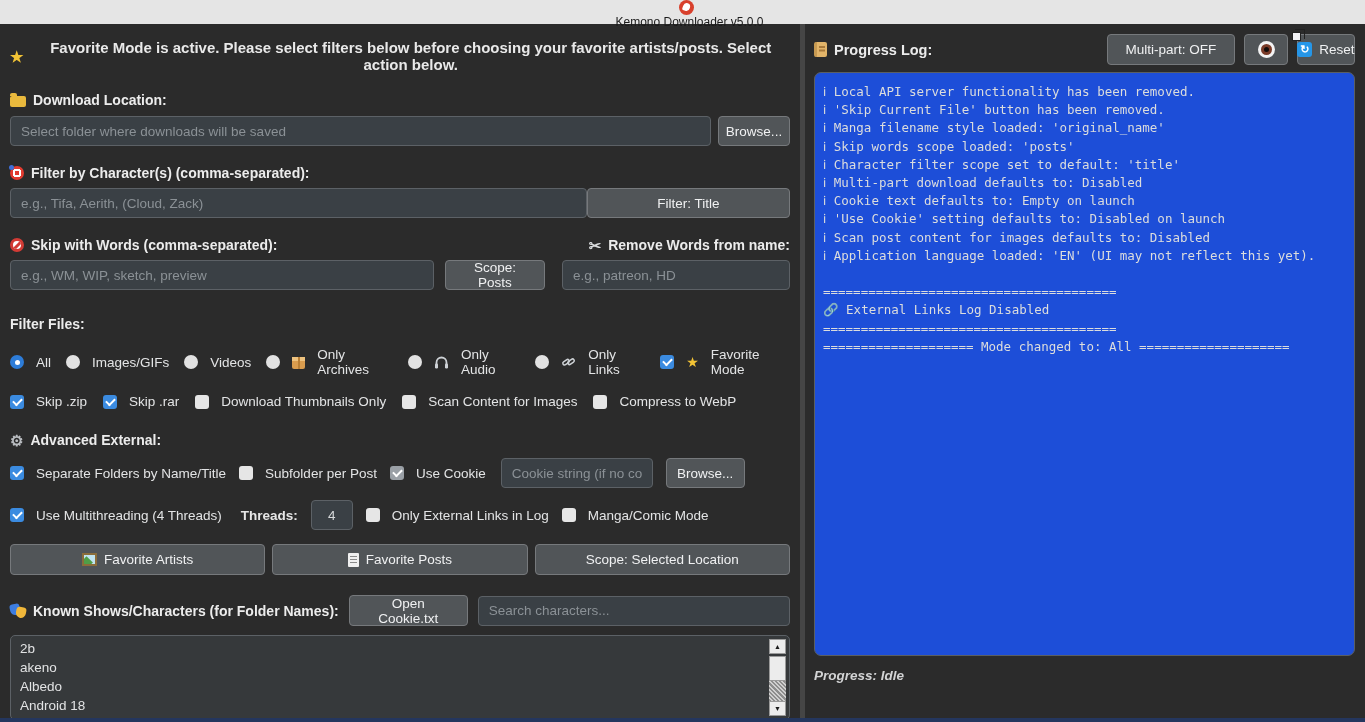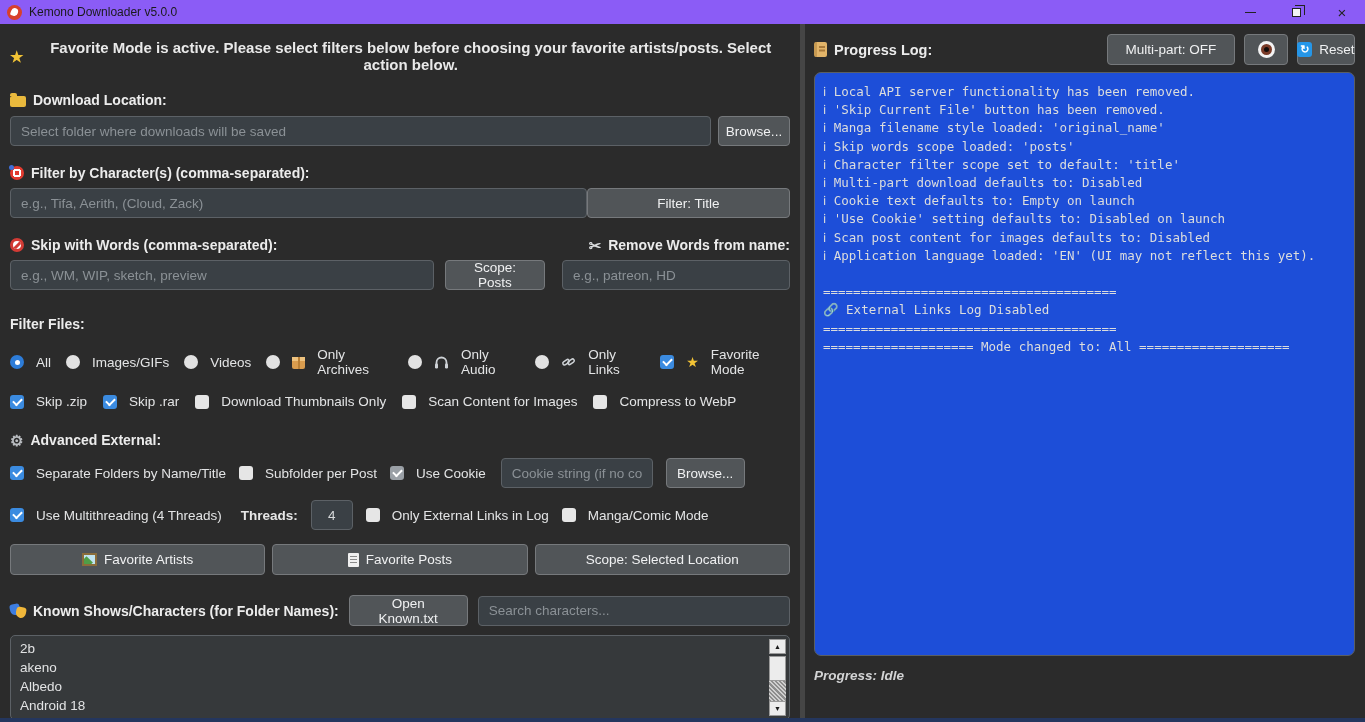--- a/index.html
+++ b/index.html
@@ -1,20 +1,20 @@
 <!DOCTYPE html>
 <html><head>
 <meta charset="utf-8">
 <style>
   * { box-sizing: border-box; margin: 0; padding: 0; }
   html,body { width:1365px; height:722px; overflow:hidden; }
   body { background:#2b2b2b; font-family:"Liberation Sans", sans-serif; color:#e6e6e6; position:relative; }
 
   
-  .titlebar { height:24px; background:#8b5cf6; display:flex; align-items:center; padding-left:7px; }
+  .titlebar { height:24px; background:#e5e5e5; display:flex; align-items:center; padding-left:7px;flex-direction:column; }
   .app-icon { width:15px; height:15px; border-radius:50%; background:#d8402c; position:relative; flex:none; }
   .app-icon::after { content:""; position:absolute; left:4px; top:3px; width:7px; height:8px; background:#fff;
                      border-radius:60% 60% 60% 20%; transform:rotate(20deg); }
   .title-text { font-size:12px; color:#1a1a1a; margin-left:7px; }
   .win-controls { margin-left:auto; display:flex; height:100%; }
   .win-btn { width:46px; height:100%; display:flex; align-items:center; justify-content:center; color:#222; }
   .glyph-min { width:11px; height:1px; background:#222; display:block; }
   .glyph-restore { width:9px; height:9px; border:1px solid #222; position:relative; display:block; background:#f2f2f5; }
   .glyph-restore::before { content:""; position:absolute; left:2px; top:-4px; width:9px; height:9px; border:1px solid #222; border-left:none; border-bottom:none; }
   .glyph-close { font-size:15px; line-height:1; color:#222; }
@@ -317,21 +317,21 @@
       <button class="btn">
         <span>Scope: Selected Location</span>
       </button>
     </div>
 
     <div class="row-flex known-row">
       <div class="lbl-bold">
         <span class="ic ic-masks"></span>
         <span>Known Shows/Characters (for Folder Names):</span>
       </div>
-      <button class="btn">Open Known.txt</button>
+      <button class="btn">Open Cookie.txt</button>
       <input class="txt" placeholder="Search characters..." style="">
     </div>
 
     <div class="known-list">
       <div class="list-item">2b</div>
       <div class="list-item">akeno</div>
       <div class="list-item">Albedo</div>
       <div class="list-item">Android 18</div>
       <div class="list-item">Android 21</div>
       <div class="vscroll">

